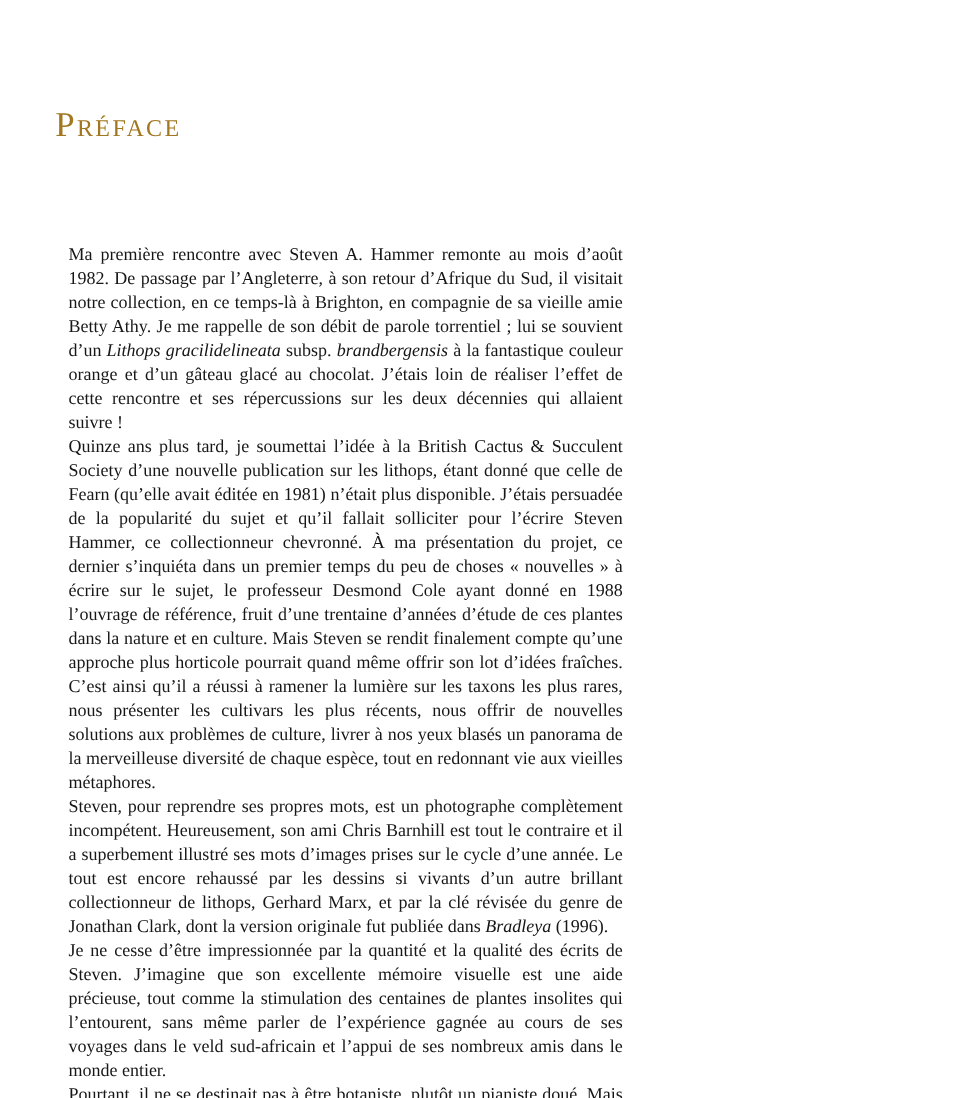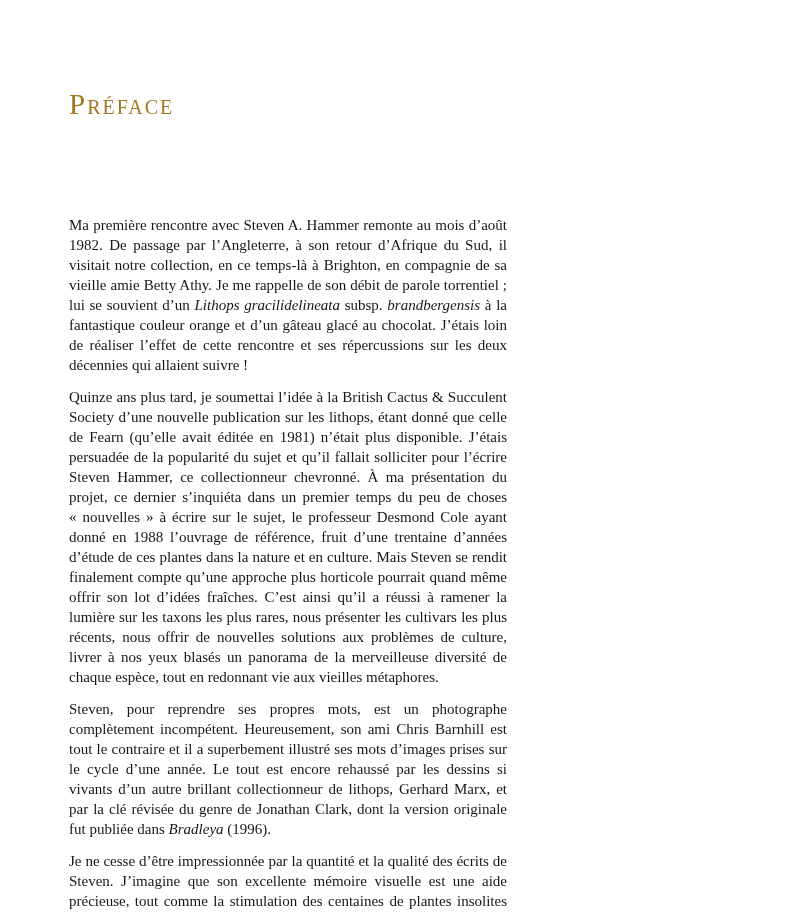--- a/index.html
+++ b/index.html
@@ -15,41 +15,41 @@
   }
   .page {
     position: relative;
     width: 800px;
     height: 915px;
     background: var(--bg-color);
     overflow: hidden;
   }
   .heading {
     position: absolute;
-    left: 69px;
+    left: 46px;
     top: 88px;
     font-family: "Liberation Serif", "DejaVu Serif", serif;
     font-weight: normal;
     font-variant: small-caps;
     font-size: 29px;
     letter-spacing: 2px;
     color: var(--heading-color);
   }
   .body-text {
     position: absolute;
     left: 57px;
     top: 203px;
     width: 462px;
     color: var(--text-color);
     font-size: 15px;
     line-height: 20px;
     text-align: justify;
   }
   .body-text p {
-    margin: 12px;
+    margin: 0;
     text-indent: 0;
   }
   .body-text em {
     font-style: italic;
   }
 </style>
 </head>
 <body>
 
 <div class="page">

